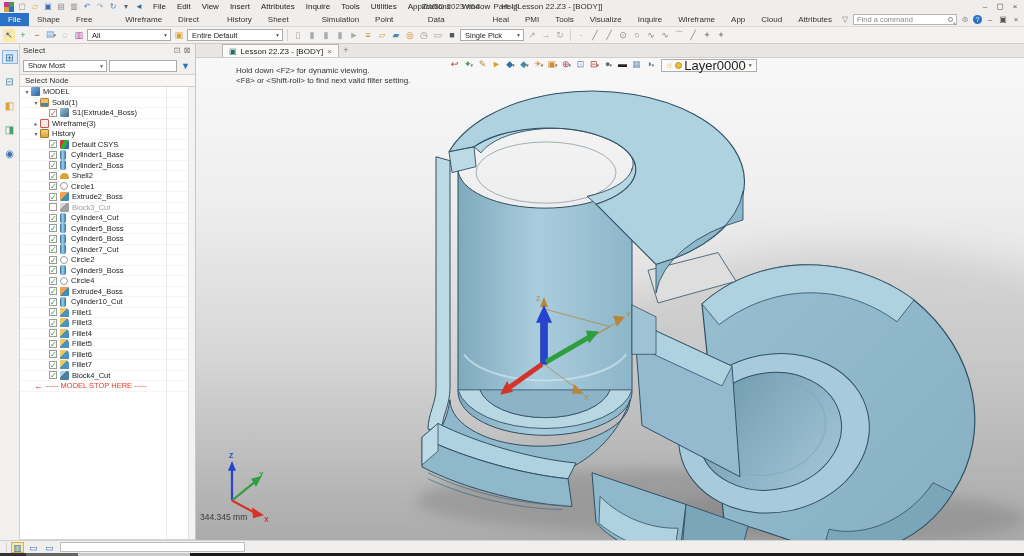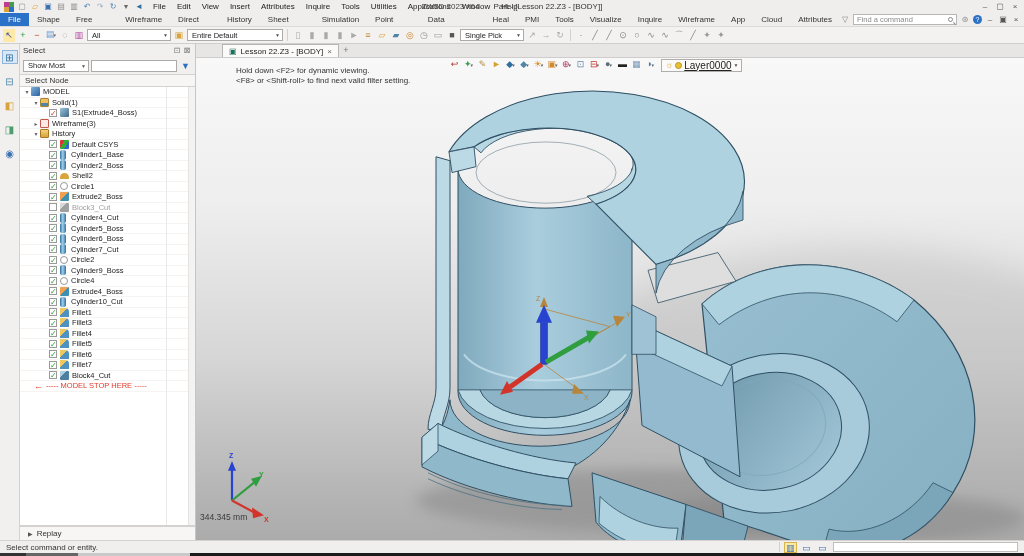--- a/index.html
+++ b/index.html
@@ -46,21 +46,21 @@
   .dock { width:20px; background:#f1f0ee; border-right:1px solid #d4d2d0; display:flex; flex-direction:column; align-items:center; padding-top:6px; gap:10px; flex:none; }
   .dock .dicon { width:16px; height:14px; text-align:center; font-size:10px; line-height:14px; border:1px solid transparent; }
   .dock .dicon.sel { background:#d9e8f7; border-color:#8fb4dd; }
 
   
   .manager { width:176px; background:#f1f0ee; border-right:1px solid #c8c6c4; display:flex; flex-direction:column; flex:none; }
   .mgr-head { height:13px; display:flex; align-items:center; padding:0 3px; color:#333; }
   .mgr-head .sp { flex:1; }
   .mgr-head .mi { width:10px; text-align:center; color:#777; }
   .mgr-filter { height:17px; display:flex; align-items:center; gap:2px; padding:0 3px; }
-  .mgr-filter .combo { width:66px; }
+  .mgr-filter .combo { width:84px; }
   .mgr-search { flex:1; height:12px; background:#fff; border:1px solid #adaba9; }
   .funnel { width:13px; text-align:center; color:#2b71c8; font-size:9px; }
   .mgr-colhead { height:13px; background:#f7f6f5; border:1px solid #d4d2d0; border-width:1px 0; padding:0 5px; line-height:12px; color:#333; position:relative; }
   .tree { flex:1; background:#fff; position:relative; overflow:hidden; border-bottom:1px solid #d4d2d0; }
   .tree .colsep { position:absolute; left:146px; top:0; bottom:0; width:1px; background:#e9e8e7; }
   .tree .scroll { position:absolute; right:0; top:0; bottom:0; width:7px; background:#f4f3f2; border-left:1px solid #e4e3e2; }
   .trow { height:10.5px; display:flex; align-items:center; border-bottom:1px solid #f5f4f3; padding-right:10px; }
   .trow .sp { flex:none; }
   .exp { width:8px; flex:none; color:#666; font-size:6px; text-align:center; }
   .cb { width:8px; height:8px; flex:none; border:1px solid #9a9a9a; background:#fff; margin-right:3px; position:relative; font-size:8px; line-height:7px; text-align:center; }
@@ -96,21 +96,21 @@
 
   
   .viewport { position:relative; flex:1; min-height:0;
     background:linear-gradient(180deg,#f8f8f8 0%,#eeeeee 30%,#d6d6d6 62%,#b3b3b3 92%,#ababab 100%); overflow:hidden; }
   .hint { position:absolute; left:40px; top:8px; color:#333; line-height:10px; white-space:pre; }
   .floatbar { position:absolute; left:252px; top:0px; display:flex; align-items:center; gap:1px; }
   .floatbar .tbi { width:13px; font-size:9px; }
   .layerbox { height:13px; border:1px solid #b0aeac; background:#fbfaf9; display:flex; align-items:center; gap:2px; padding:0 3px; margin-left:3px; }
   .layerbox .bulb { color:#d8a827; font-size:9px; }
   .layerbox .ball { width:7px; height:7px; border-radius:50%; background:#e8c32e; border:1px solid #b8922a; }
-  .layerbox .lbl { font-size:10px; color:#222;text-decoration:underline; }
+  .layerbox .lbl { font-size:13px; color:#222; }
   .layerbox .caret { font-size:5px; color:#555; }
   .modelsvg { position:absolute; inset:0; width:100%; height:100%; }
   .ruler { position:absolute; left:4px; bottom:18px; color:#3a3a3a; font-size:8.5px;margin-top:14px; }
 
   
   .statusbar { height:13px; background:#f0efee; border-top:1px solid #d4d2d0; display:flex; align-items:center; padding:0 6px; flex:none; gap:4px; }
   .statusbar .msg { flex:1; color:#333; }
   .statusbar .ssep { width:1px; height:10px; background:#d4d2d0; }
   .sicon { width:13px; height:11px; text-align:center; line-height:11px; font-size:9px; color:#3a6fb0; border:1px solid transparent; }
   .sicon.hl { background:#fbe9a8; border-color:#d8b24a; }
@@ -476,24 +476,20 @@
             <span class="ti ti-block"></span>
             <span class="tlabel">Block4_Cut</span>
           </div>
           <div class="trow">
             <span class="stoprow">
               <span class="arr">←</span>
               <span>----- MODEL STOP HERE -----</span>
             </span>
           </div>
         </div>
-      <div class="replay">
-        <span class="tri">▶</span>
-        <span>Replay</span>
-      </div>
     </div>
 
     <div class="rightcol">
       <div class="tabbar">
         <div class="doctab">
           <span class="ficon">▣</span>
           <span>Lesson 22.Z3 - [BODY]</span>
           <span class="close">×</span>
         </div>
         <span class="newtab">+</span>
@@ -634,21 +630,20 @@
             <span class="caret">▼</span>
           </div>
         </div>
 
         <div class="ruler">344.345 mm</div>
       </div>
     </div>
   </div>
 
   <div class="statusbar">
-    <span class="msg">Select command or entity.</span>
     <span class="ssep"></span>
     <span id="status-icons" style="display:flex;gap:3px;">
         <span class="sicon hl">▥</span>
         <span class="sicon">▭</span>
         <span class="sicon">▭</span>
       </span>
     <div class="statusfield"></div>
   </div>
   <div class="taskbar">
     <div class="t1"></div>

